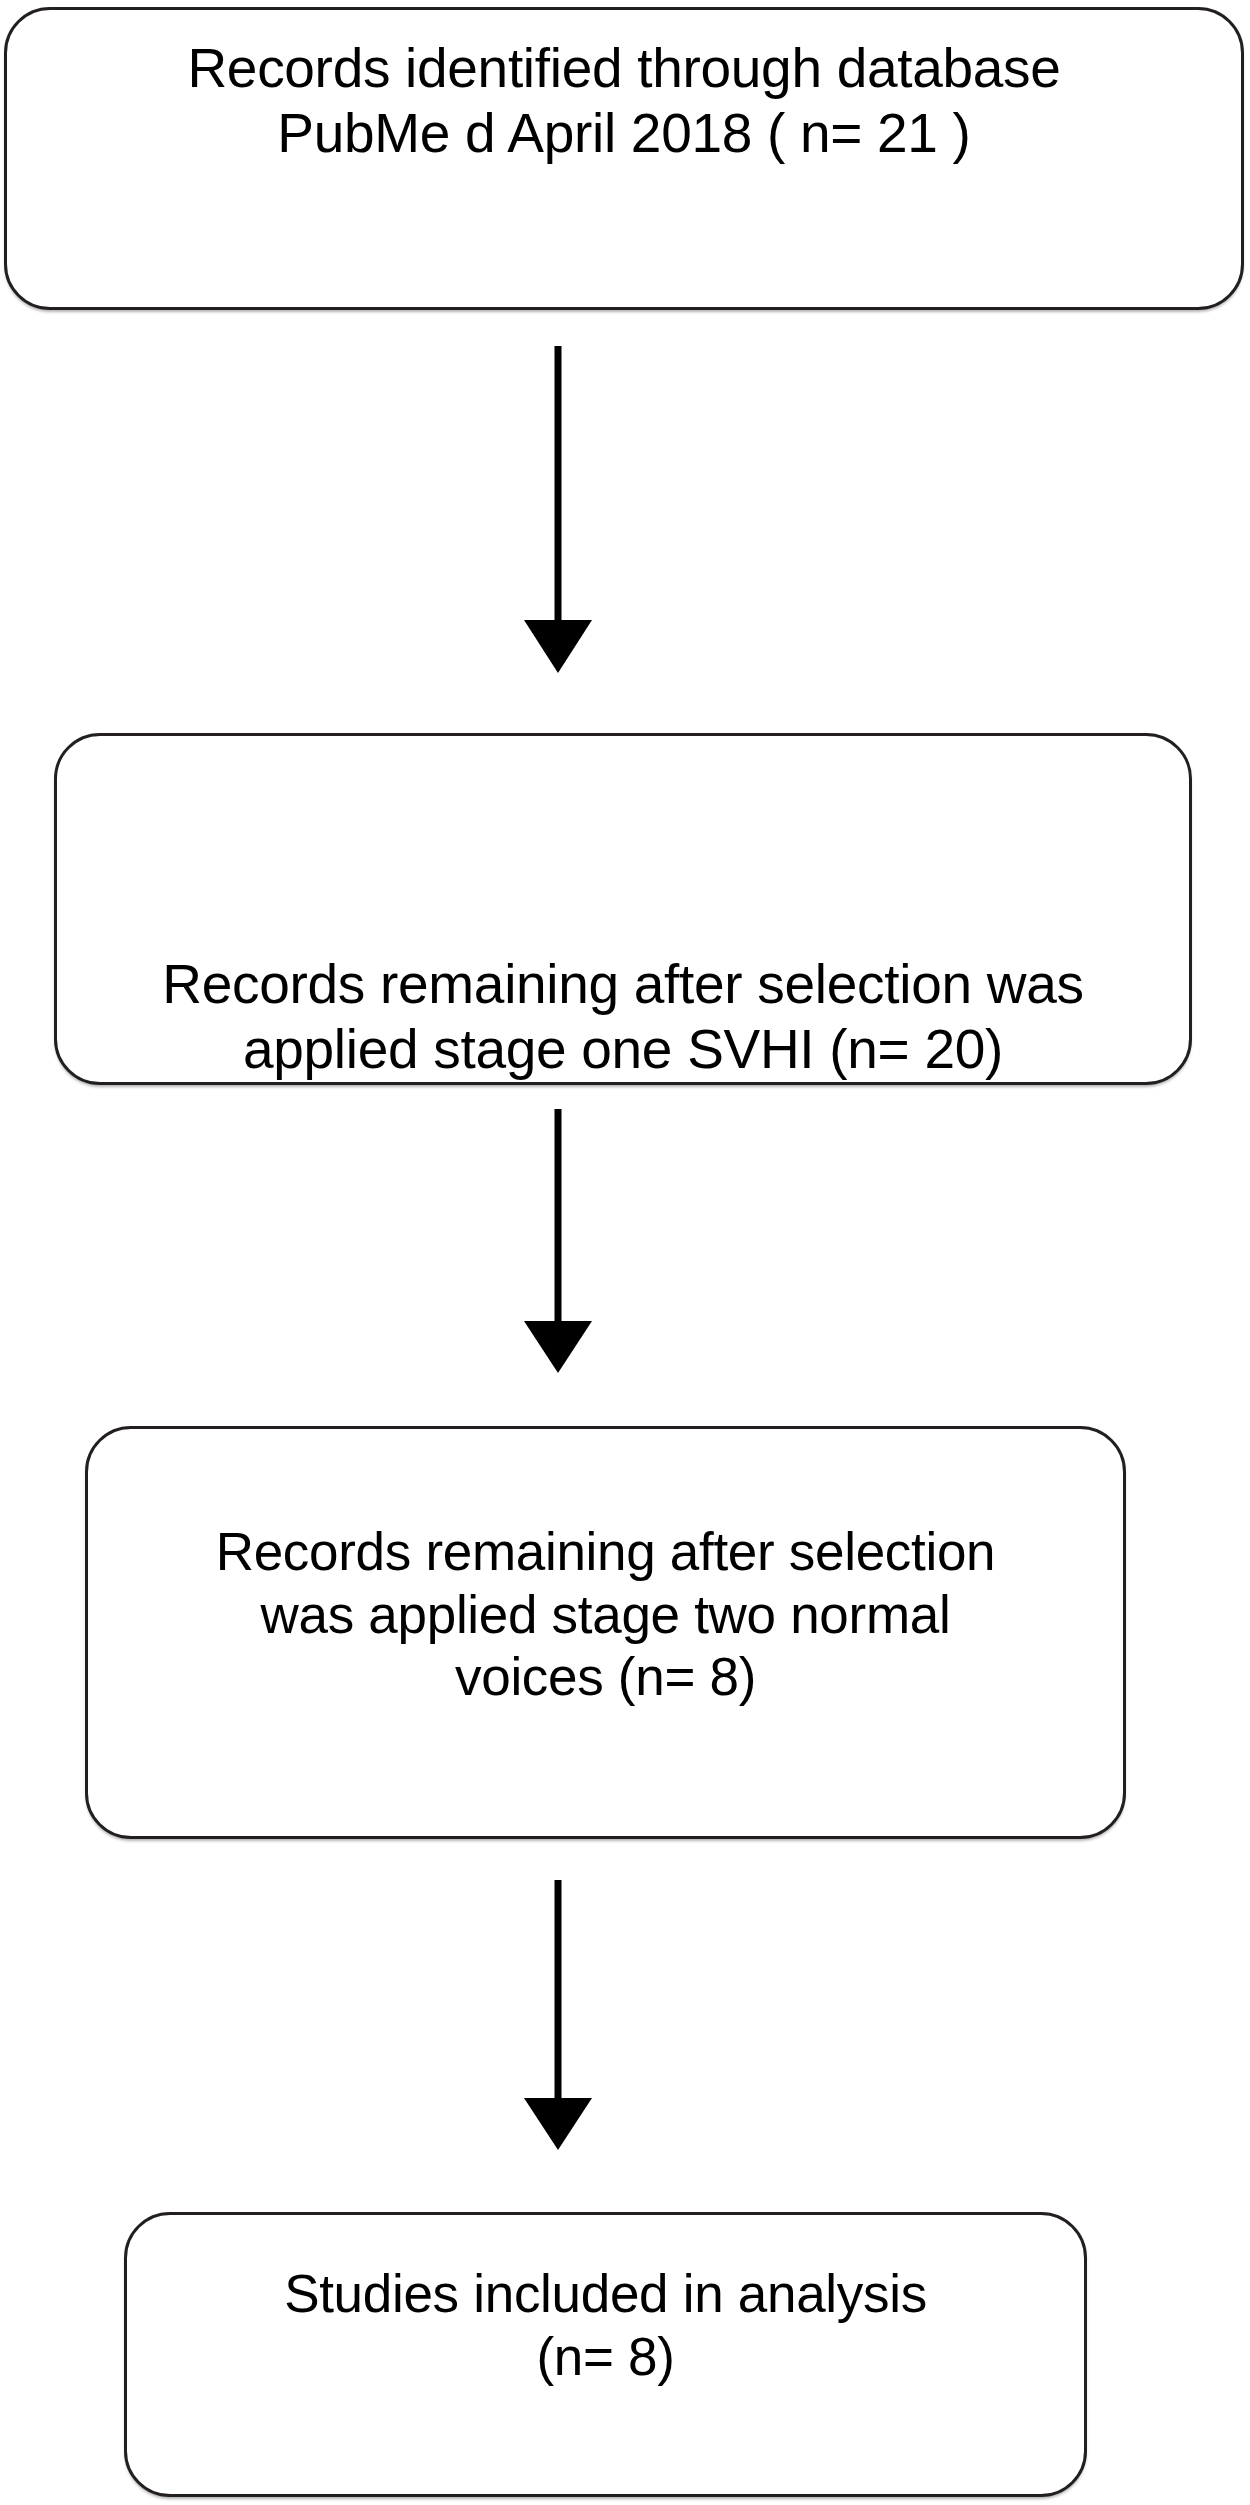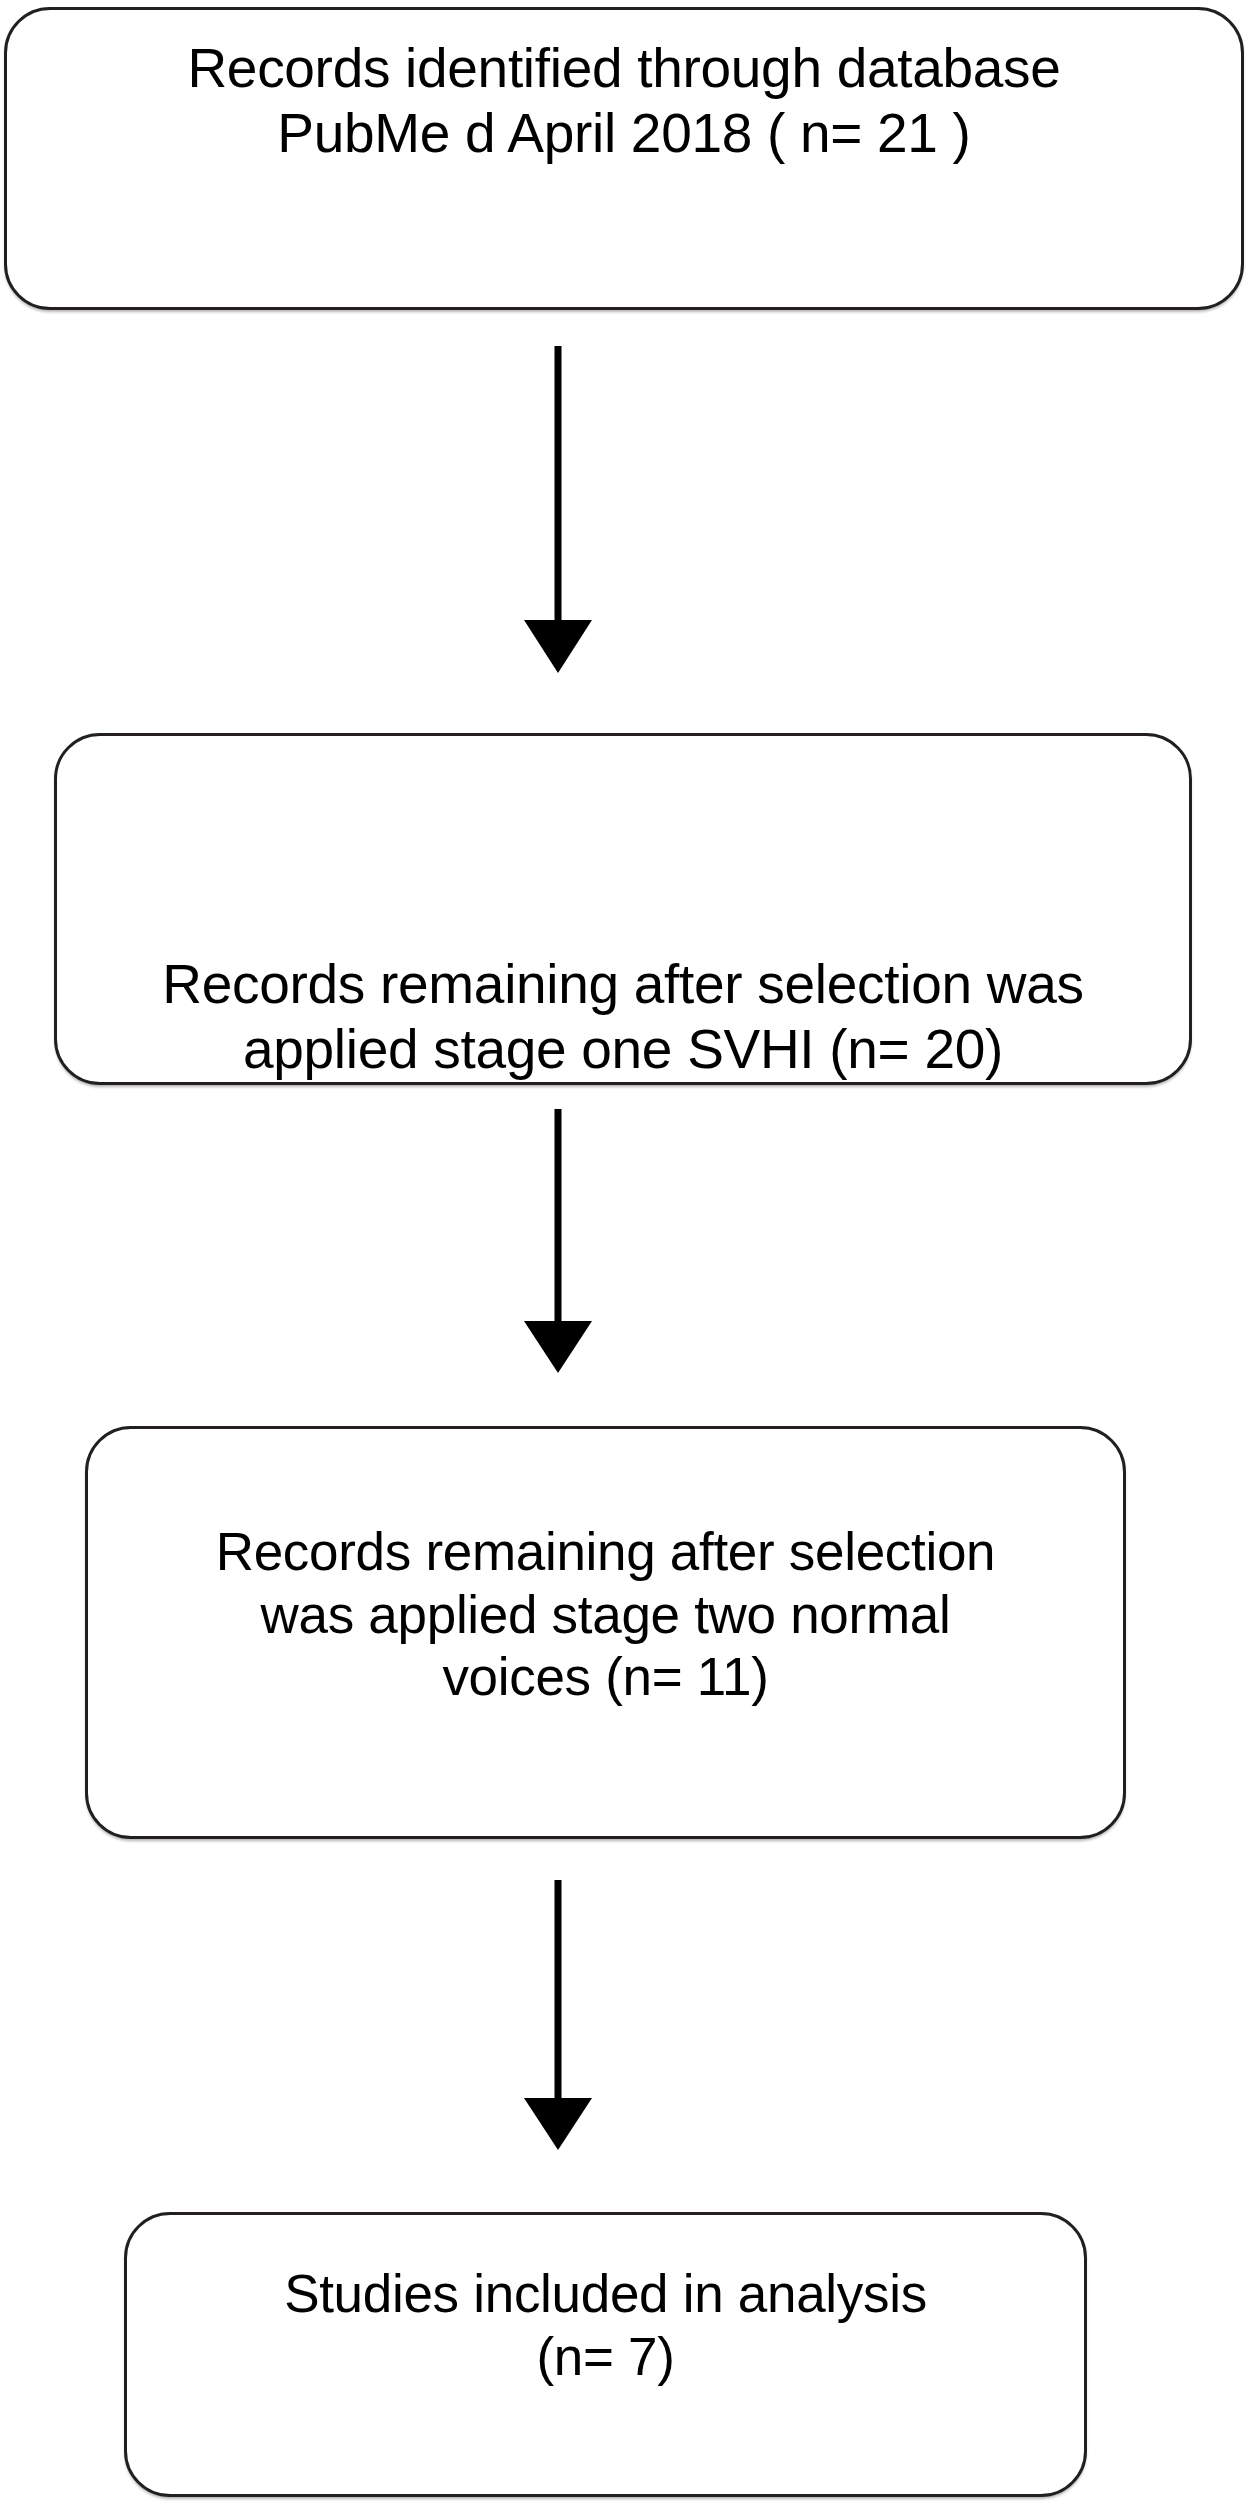--- a/index.html
+++ b/index.html
@@ -102,26 +102,26 @@
   </div>
 
   <svg class="flow-arrow" id="arrow-2" viewBox="0 0 1250 278" aria-hidden="true">
     <line x1="558" y1="6" x2="558" y2="232" stroke="#000000" stroke-width="7"></line>
     <polygon points="558,270 524,218 592,218" fill="#000000"></polygon>
   </svg>
 
   <div class="flow-box" id="box-3">
     <span class="box-text">Records remaining after selection
 was applied stage two normal
-voices (n= 11)</span>
+voices (n= 8)</span>
   </div>
 
   <svg class="flow-arrow" id="arrow-3" viewBox="0 0 1250 284" aria-hidden="true">
     <line x1="558" y1="6" x2="558" y2="238" stroke="#000000" stroke-width="7"></line>
     <polygon points="558,276 524,224 592,224" fill="#000000"></polygon>
   </svg>
 
   <div class="flow-box" id="box-4">
     <span class="box-text">Studies included in analysis
-(n= 7)</span>
+(n= 8)</span>
   </div>
 
 </div>
 
 </body></html>

